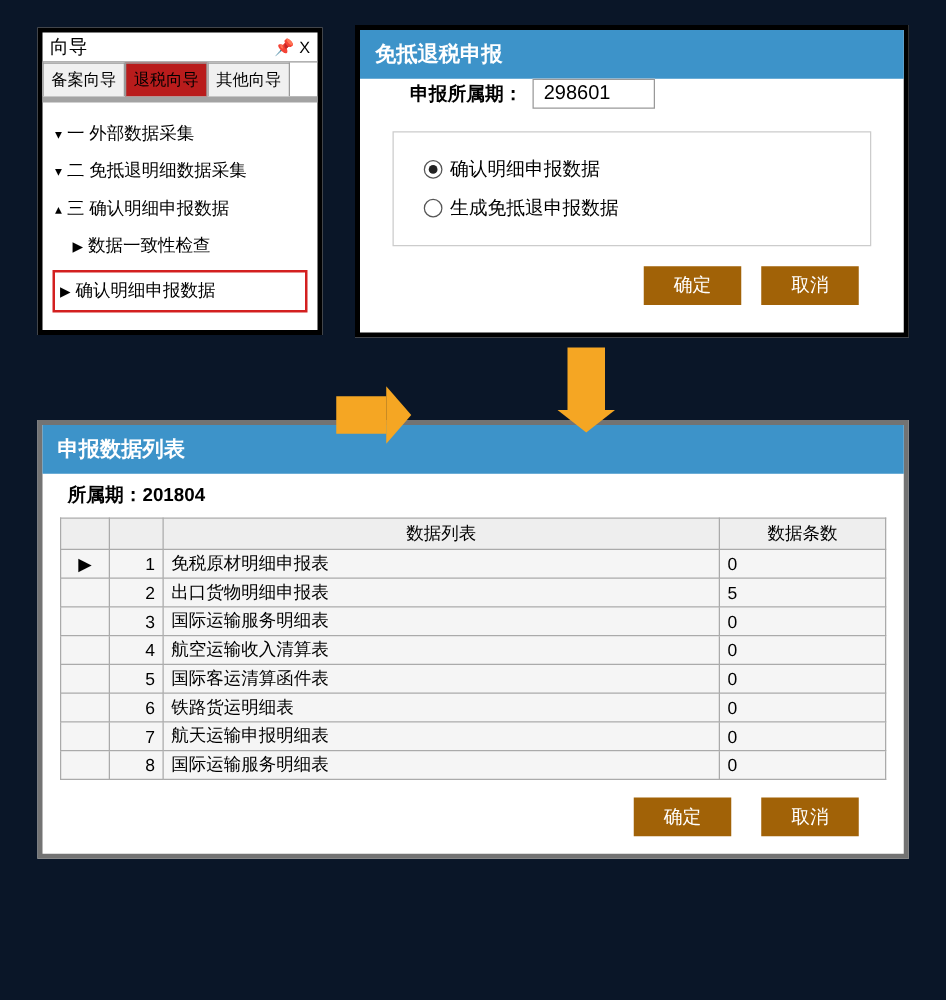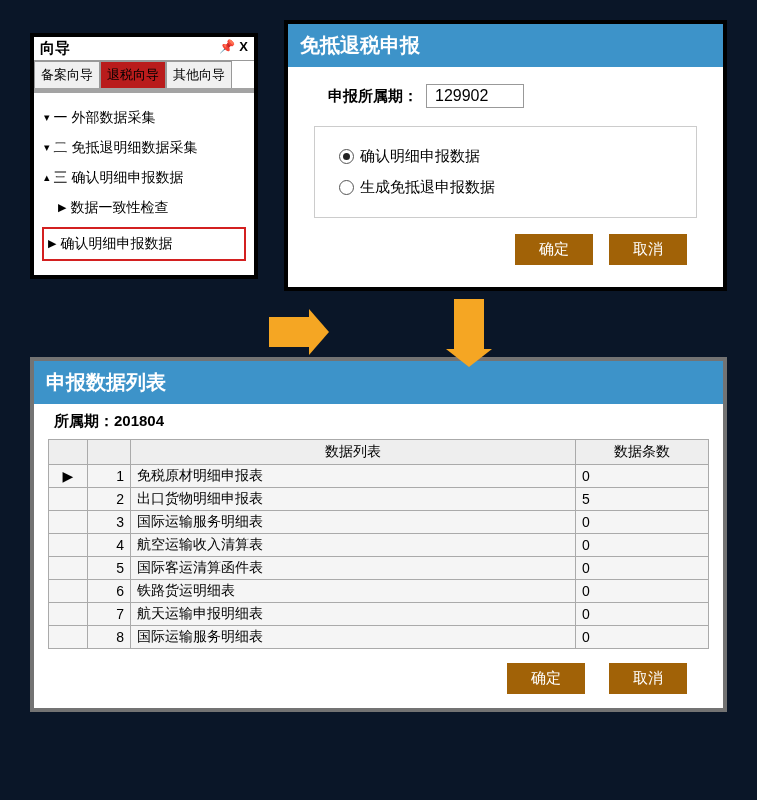--- a/index.html
+++ b/index.html
@@ -21,24 +21,24 @@
 }
 .wizard-panel {
   width: 220px;
   background: #fff;
   border: 4px solid #000;
   position: relative;
 }
 .wizard-title {
   display: flex;
   justify-content: space-between;
-  align-items: flex-start;
+  align-items: center;
   padding: 2px 6px;
   font-size: 15px;
-  font-weight: bold;
+  font-weight: normal;
   border-bottom: 1px solid #999;
 }
 .wizard-title-right {
   display: flex;
   gap: 4px;
   align-items: center;
 }
 .pin-icon, .close-x {
   font-size: 13px;
   cursor: pointer;
@@ -103,25 +103,25 @@
 .dialog-panel {
   flex: 1;
   background: #fff;
   border: 4px solid #000;
   margin-left: 22px;
 }
 .dialog-header {
   background: #3d93c9;
   color: #fff;
   padding: 8px 12px;
-  font-size: 20px;
+  font-size: 17px;
   font-weight: bold;
 }
 .dialog-body {
-  padding: 17px 20px 10px;
+  padding: 0 20px 10px;
 }
 .period-row {
   display: flex;
   align-items: center;
   gap: 8px;
   margin-bottom: 18px;
   padding-left: 20px;
 }
 .period-label {
   font-size: 15px;
@@ -288,21 +288,21 @@
           <span>确认明细申报数据</span>
         </div>
       </div>
     </div>
 
     <div class="dialog-panel">
       <div class="dialog-header">免抵退税申报</div>
       <div class="dialog-body">
         <div class="period-row">
           <span class="period-label">申报所属期：</span>
-          <span class="period-value">129902</span>
+          <span class="period-value">298601</span>
         </div>
         <div class="radio-box">
           <div class="radio-row">
             <span class="radio-dot selected"></span>
             <span>确认明细申报数据</span>
           </div>
           <div class="radio-row">
             <span class="radio-dot"></span>
             <span>生成免抵退申报数据</span>
           </div>

